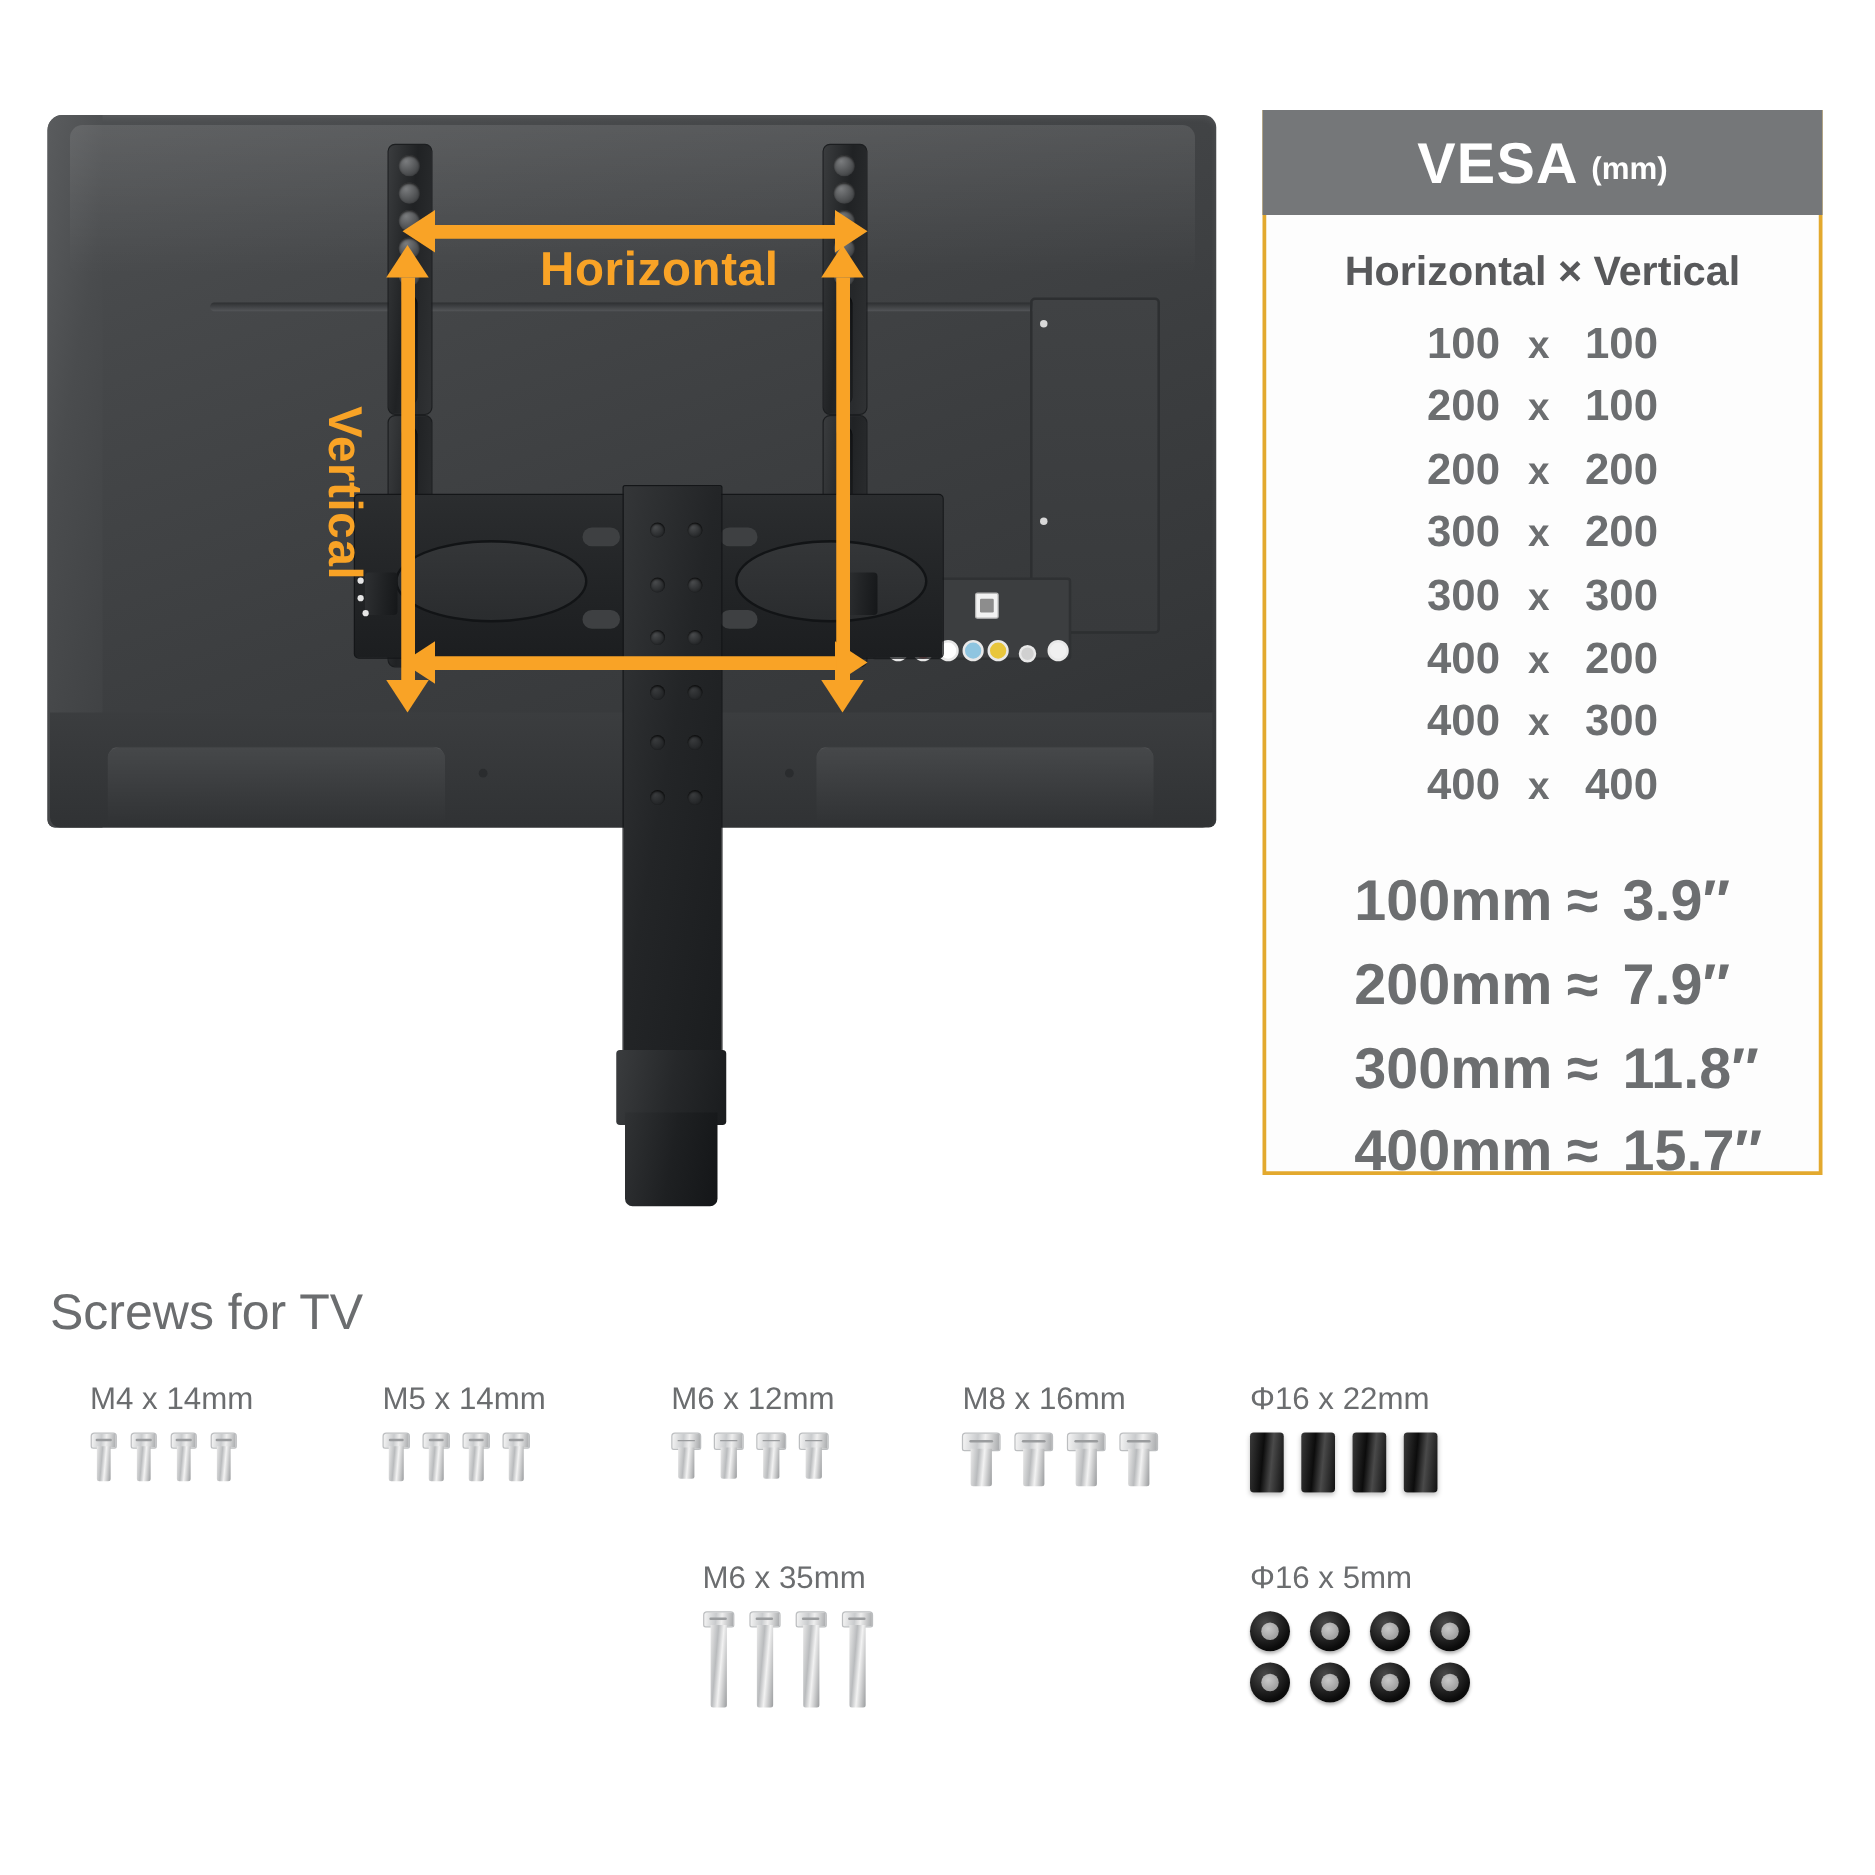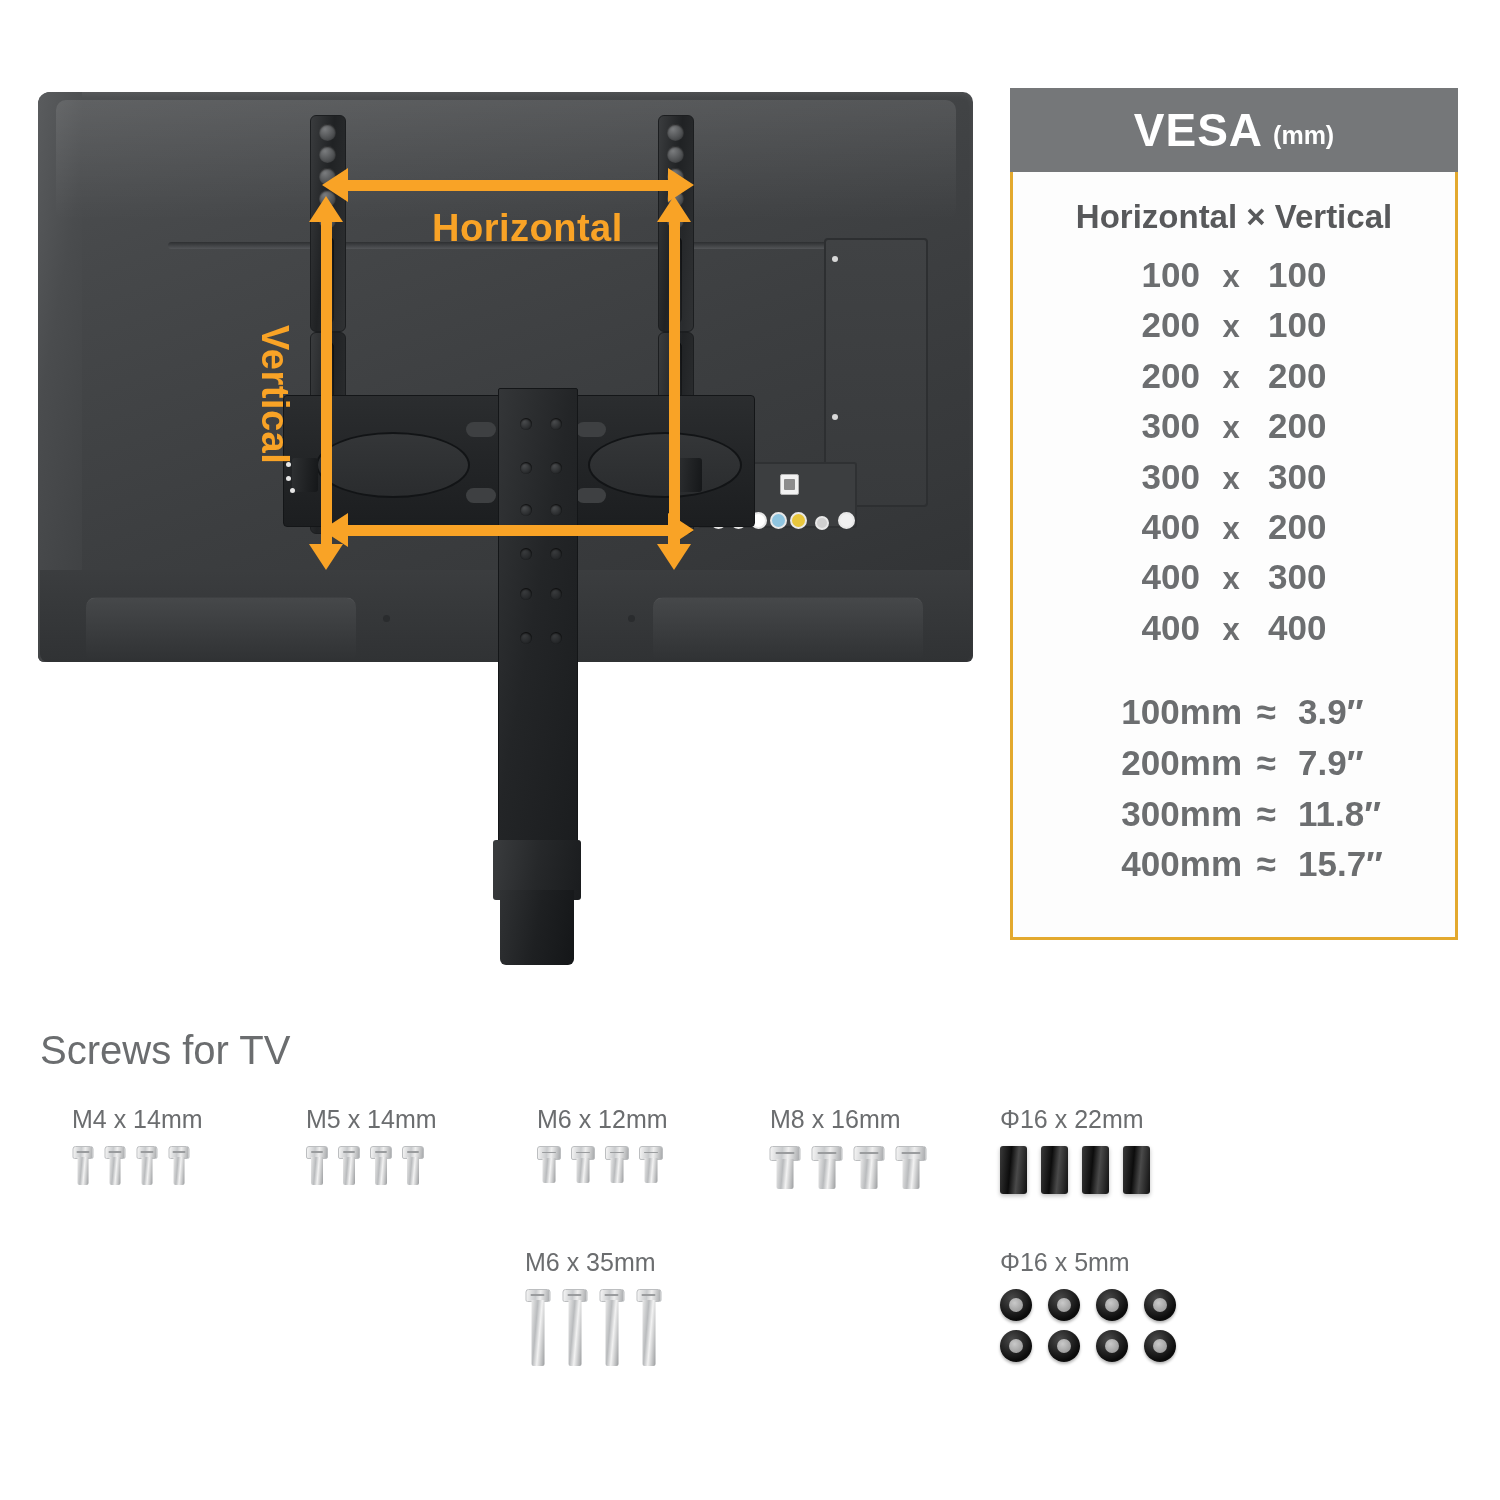--- a/index.html
+++ b/index.html
@@ -142,21 +142,20 @@
   .arrow-head{position:absolute;width:0;height:0;}
   .ah-left{border-top:17px solid transparent;border-bottom:17px solid transparent;border-right:26px solid #f9a326;}
   .ah-right{border-top:17px solid transparent;border-bottom:17px solid transparent;border-left:26px solid #f9a326;}
   .ah-up{border-left:17px solid transparent;border-right:17px solid transparent;border-bottom:26px solid #f9a326;}
   .ah-down{border-left:17px solid transparent;border-right:17px solid transparent;border-top:26px solid #f9a326;}
 
   .lbl-horizontal{
     position:absolute;left:394px;top:125px;
     font-size:38px;font-weight:bold;color:#f9a326;
     letter-spacing:.5px;
-    margin-top:12px;
   }
   .lbl-vertical{
     position:absolute;left:215px;top:255px;
     font-size:38px;font-weight:bold;color:#f9a326;
     writing-mode:vertical-rl;
     letter-spacing:.5px;
   }
 
   
   .vesa{
@@ -185,21 +184,21 @@
     font-size:35px;font-weight:bold;color:#6c6e70;
     line-height:1.44;
   }
   .vrow .n{width:108px;text-align:right;}
   .vrow .x{width:62px;text-align:center;font-size:31px;}
   .vrow .n2{width:108px;text-align:left;padding-left:6px;}
 
   .conv{margin-top:34px;}
   .crow{
     display:flex;justify-content:center;align-items:baseline;
-    font-size:35px;font-weight:bold;color:#6c6e70;
+    font-size:46px;font-weight:bold;color:#6c6e70;
     line-height:1.45;
     padding-left:28px;
   }
   .crow .cm{width:176px;text-align:right;}
   .crow .ca{width:48px;text-align:center;}
   .crow .ci{width:132px;text-align:left;padding-left:8px;}
 
   
   .screws-title{
     position:absolute;left:40px;top:1028px;
@@ -540,21 +539,21 @@
       <div class="cyl" style="width:27px;height:48px;"></div>
       <div class="cyl" style="width:27px;height:48px;"></div>
       <div class="cyl" style="width:27px;height:48px;"></div>
       <div class="cyl" style="width:27px;height:48px;"></div>
     </div>
   </div>
 
 
 
 
-  <div class="screw-group" style="left:525px;top:1248px;">
+  <div class="screw-group" style="left:562px;top:1248px;">
     <div class="screw-label">M6 x 35mm</div>
     <div class="screw-items" style="gap:12px;">
       <div class="scr" style="width:25px;height:86px;">
         <div class="scr-head" style="width:23px;height:11px;"></div>
         <div class="scr-shaft" style="top:11px;width:13px;height:66px;"></div>
       </div>
       <div class="scr" style="width:25px;height:86px;">
         <div class="scr-head" style="width:23px;height:11px;"></div>
         <div class="scr-shaft" style="top:11px;width:13px;height:66px;"></div>
       </div>

